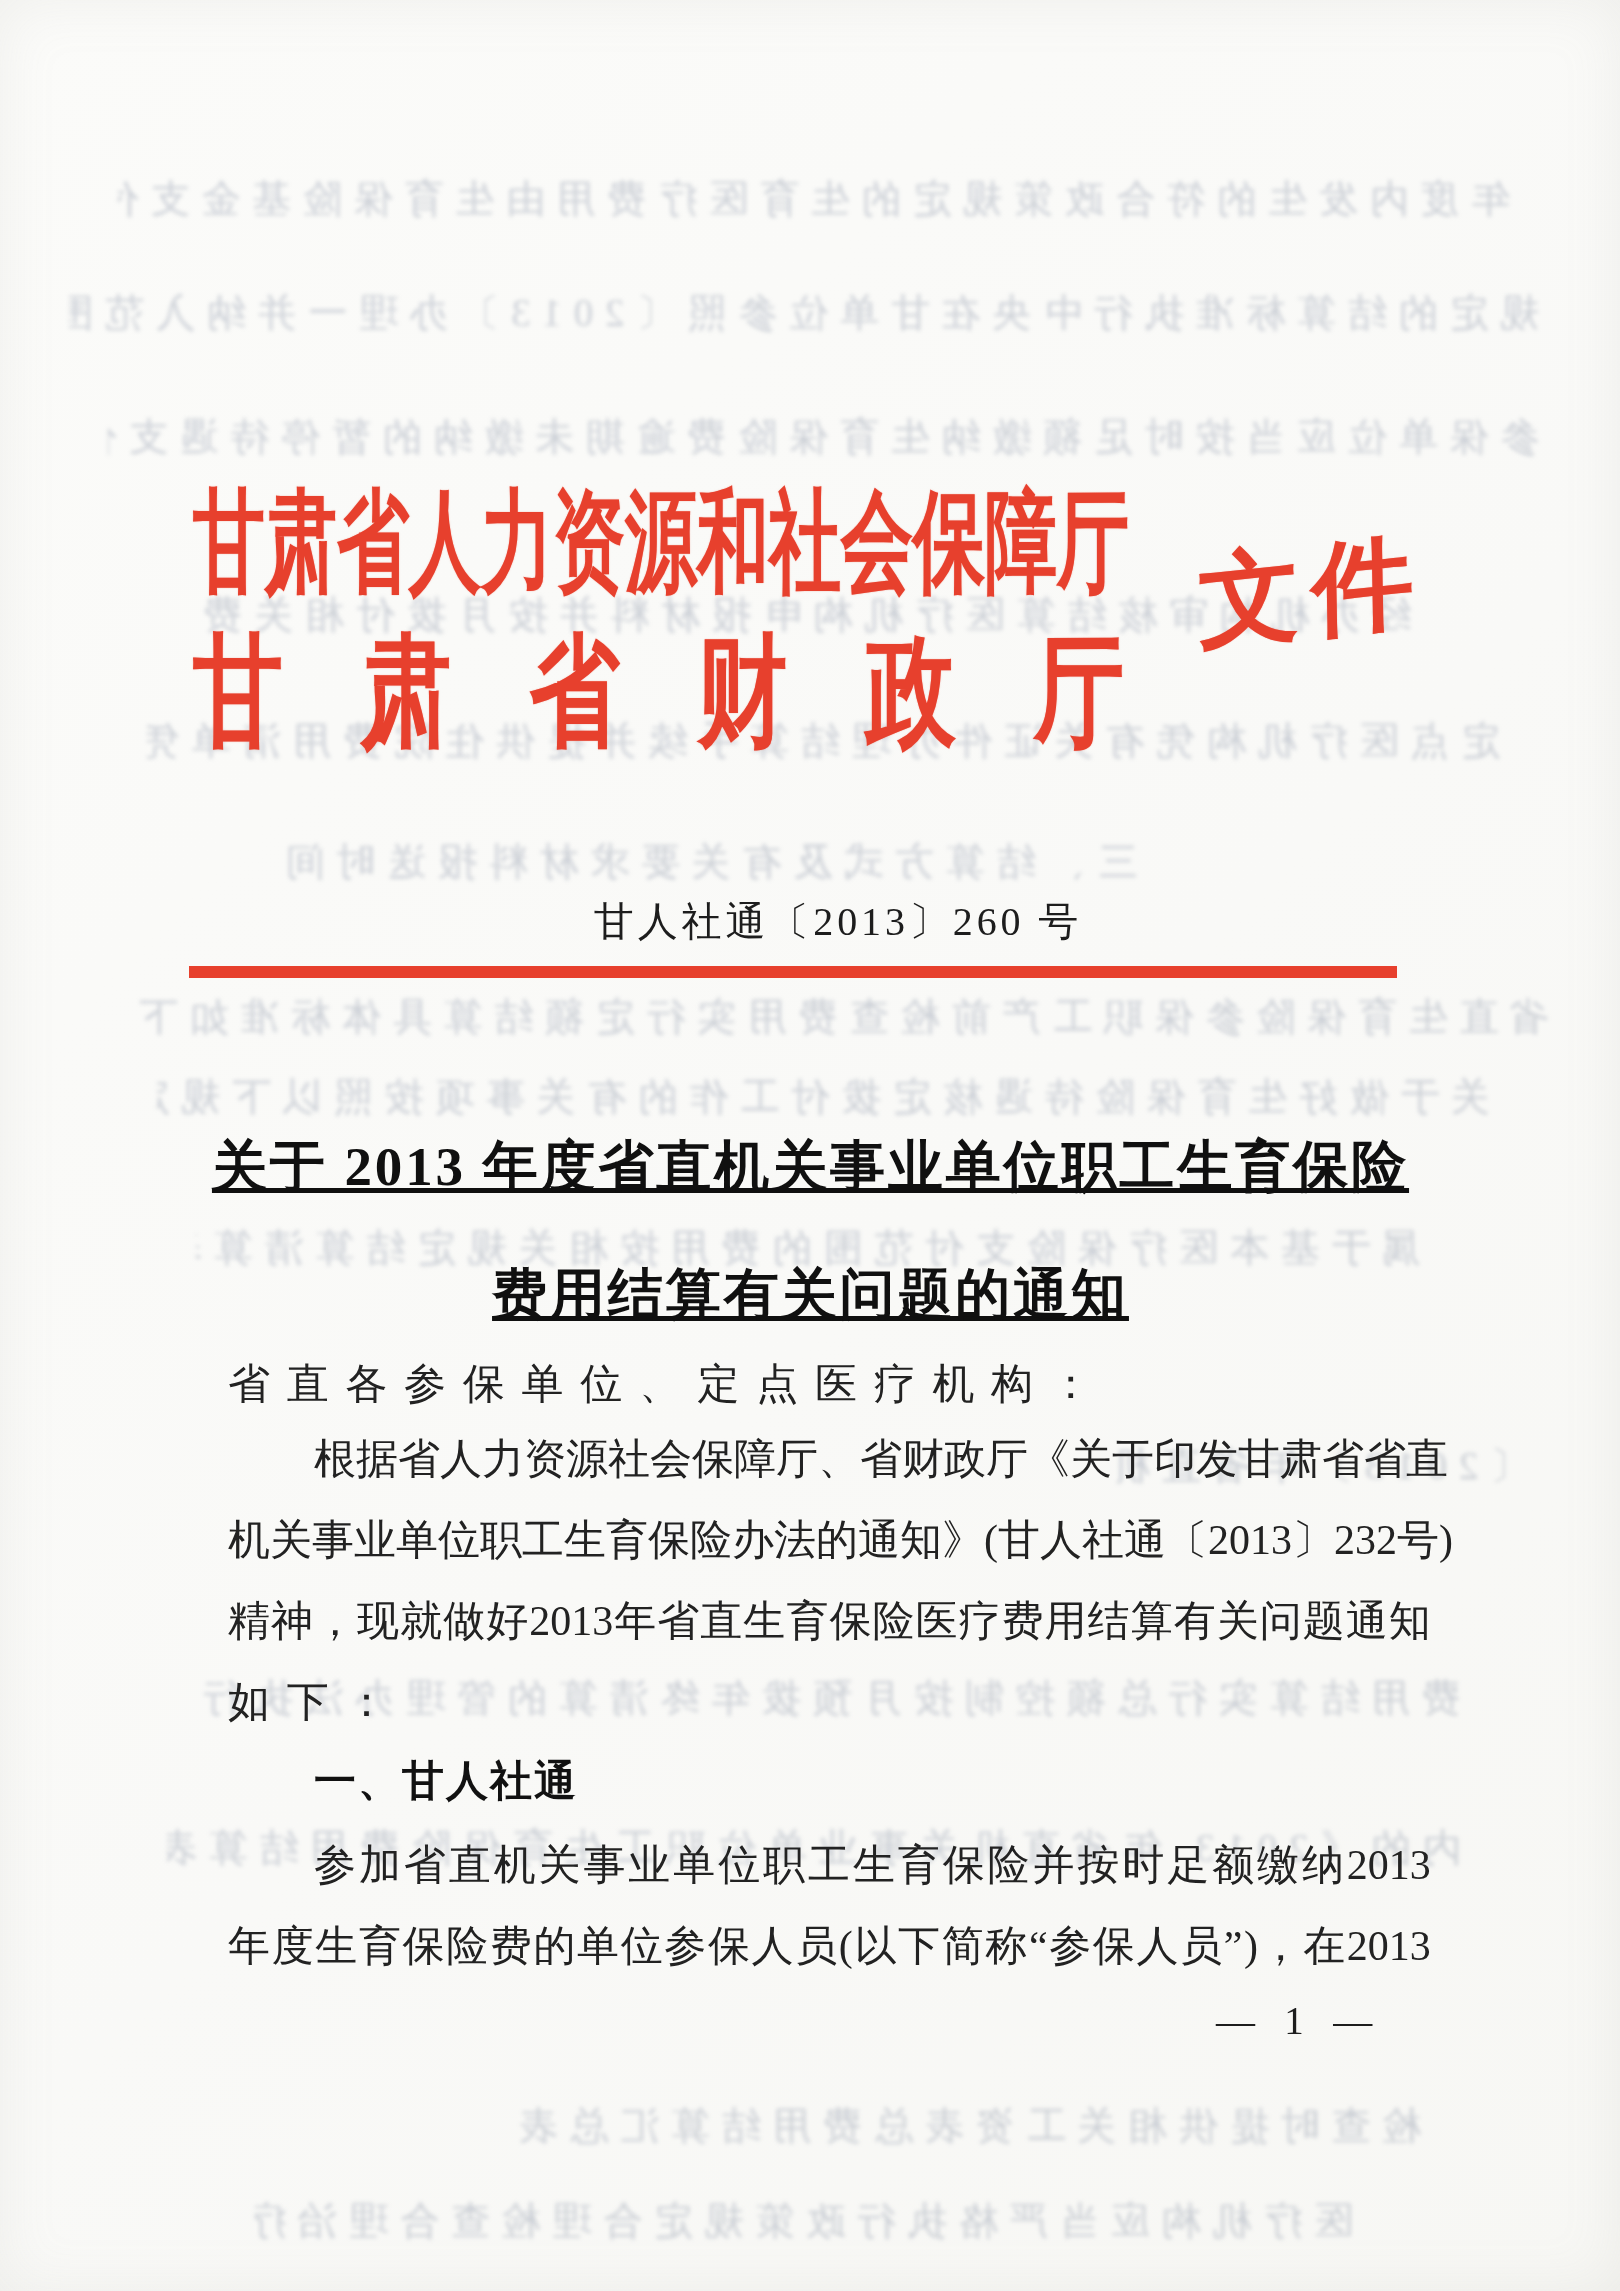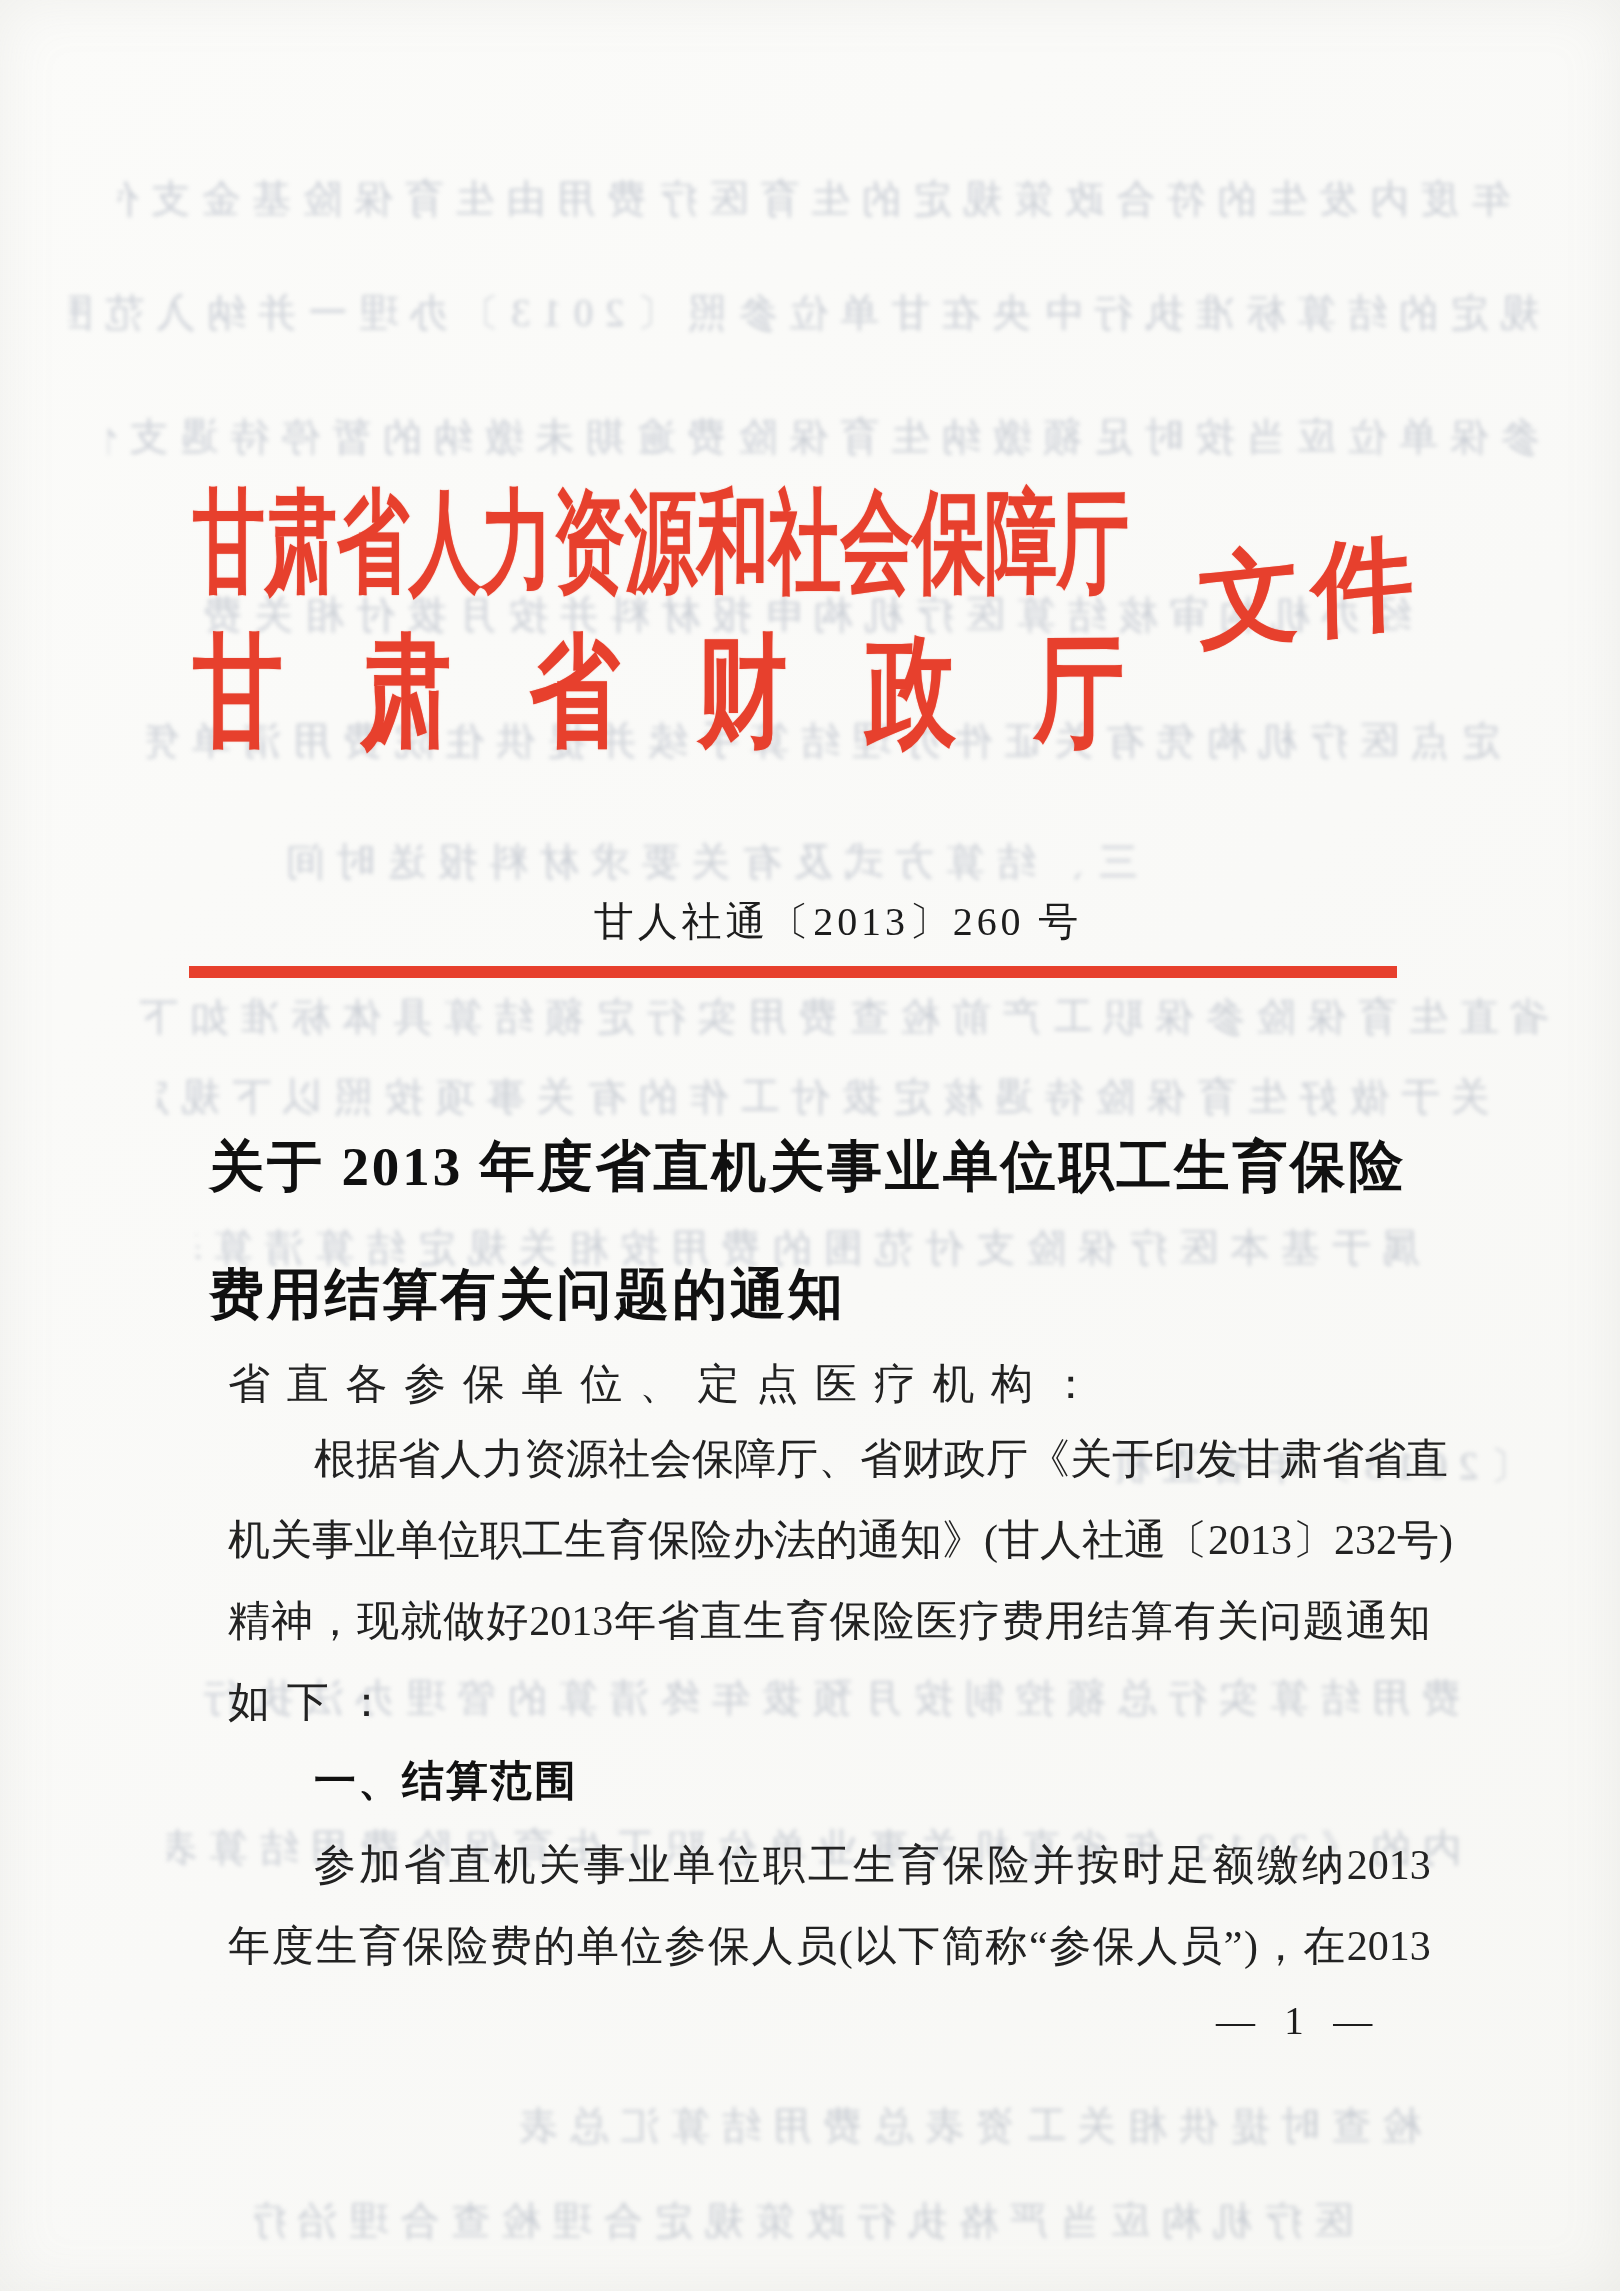--- a/index.html
+++ b/index.html
@@ -43,22 +43,22 @@
     position:absolute;left:189px;top:894px;width:1208px;
     text-align:center;font-size:40px;letter-spacing:3.9px;color:#1d1d1d;
     transform:translateX(45px);
   }
   #red-rule{
     position:absolute;left:189px;top:966px;width:1208px;height:11.8px;
     background:var(--accent,#e7402d);
   }
   
   .title-line{
-    position:absolute;left:209px;width:1203px;text-align:left;
-    font-size:55px;font-weight:700;color:#101010;letter-spacing:2.9px;line-height:1.15;
+    position:absolute;left:209px;width:1203px;text-align:center;
+    font-size:55px;font-weight:700;color:#101010;letter-spacing:2.9px;line-height:1.15;text-decoration:underline;
   }
   #title-line1{top:1135px;}
   #title-line2{top:1215px;margin-top:48px;}
   
   .body-line{
     position:absolute;font-size:42px;line-height:1.25;color:#222;
     white-space:nowrap;
   }
   .flush{left:228px;width:1203px;}
   .indent{left:314px;width:1117px;}
@@ -222,21 +222,21 @@
       <span>算</span>
       <span>有</span>
       <span>关</span>
       <span>问</span>
       <span>题</span>
       <span>通</span>
       <span>知</span>
     </div>
   <div class="body-line flush plain" style="top:1676px">如下：</div>
 
-  <div id="section1-heading" class="body-line indent" style="top:1755px">一、结算范围</div>
+  <div id="section1-heading" class="body-line indent" style="top:1755px">一、甘人社通</div>
 
   <div class="body-line indent spread" style="top:1839px">
       <span>参</span>
       <span>加</span>
       <span>省</span>
       <span>直</span>
       <span>机</span>
       <span>关</span>
       <span>事</span>
       <span>业</span>

